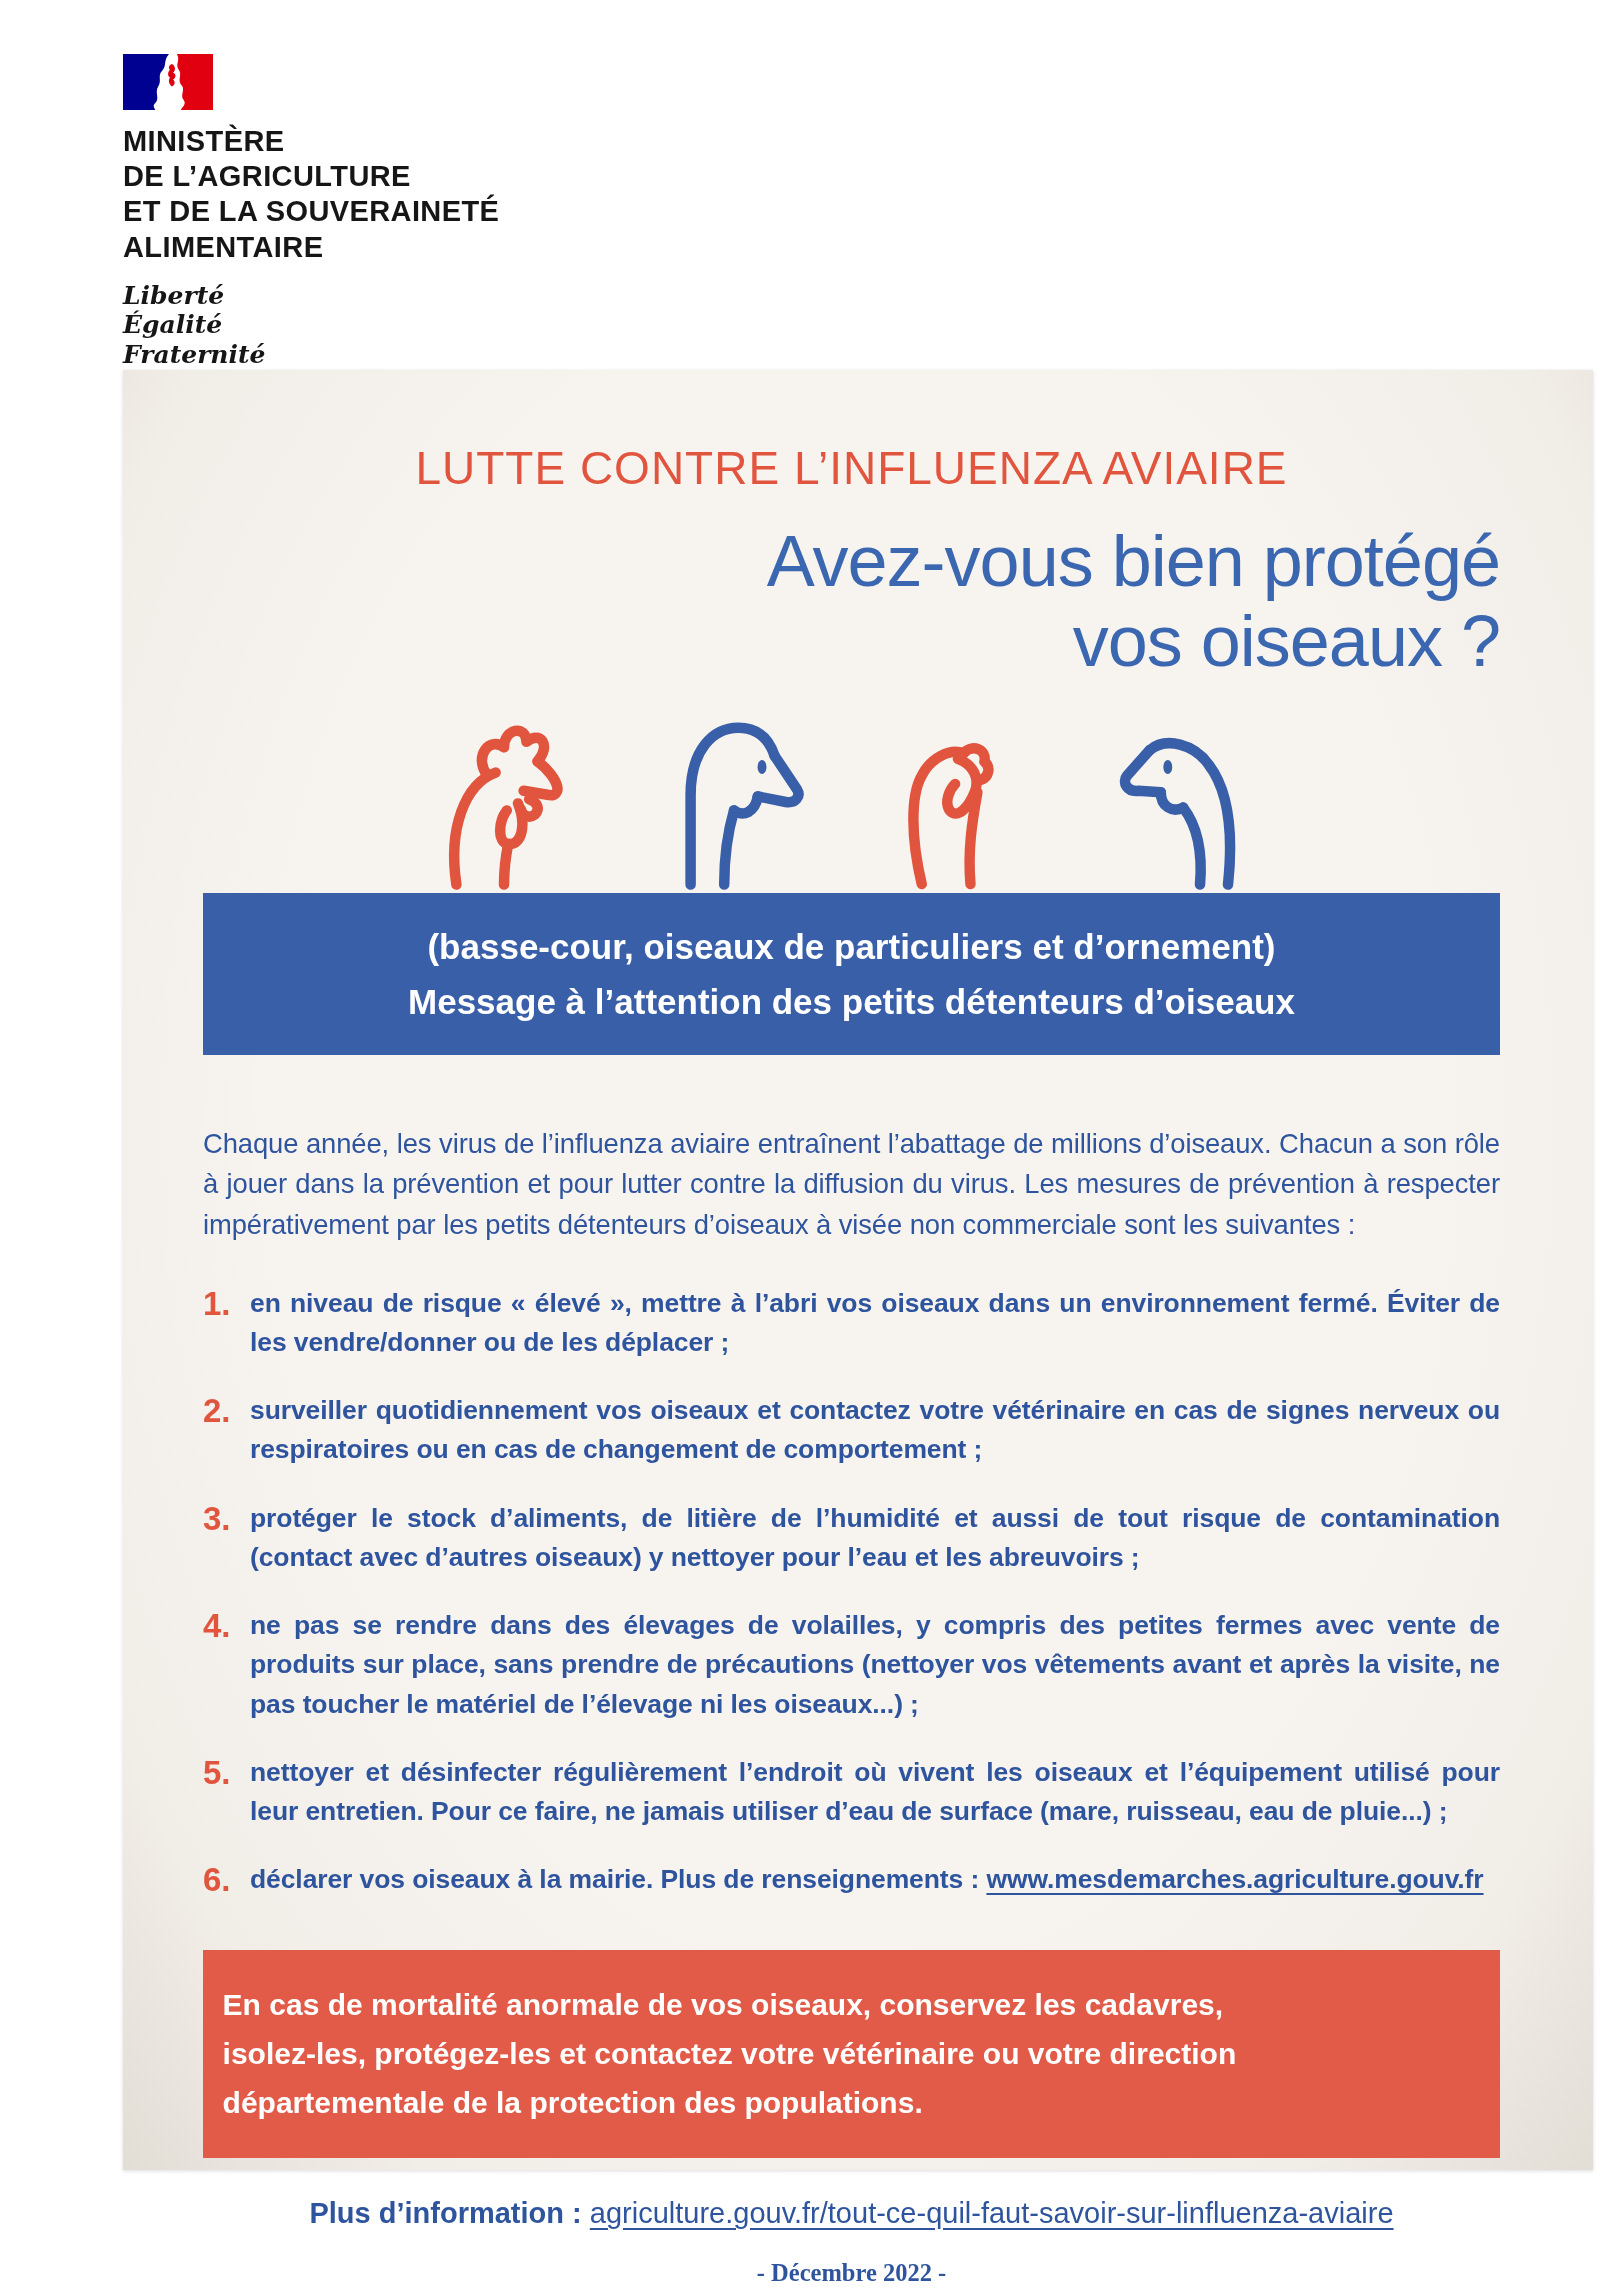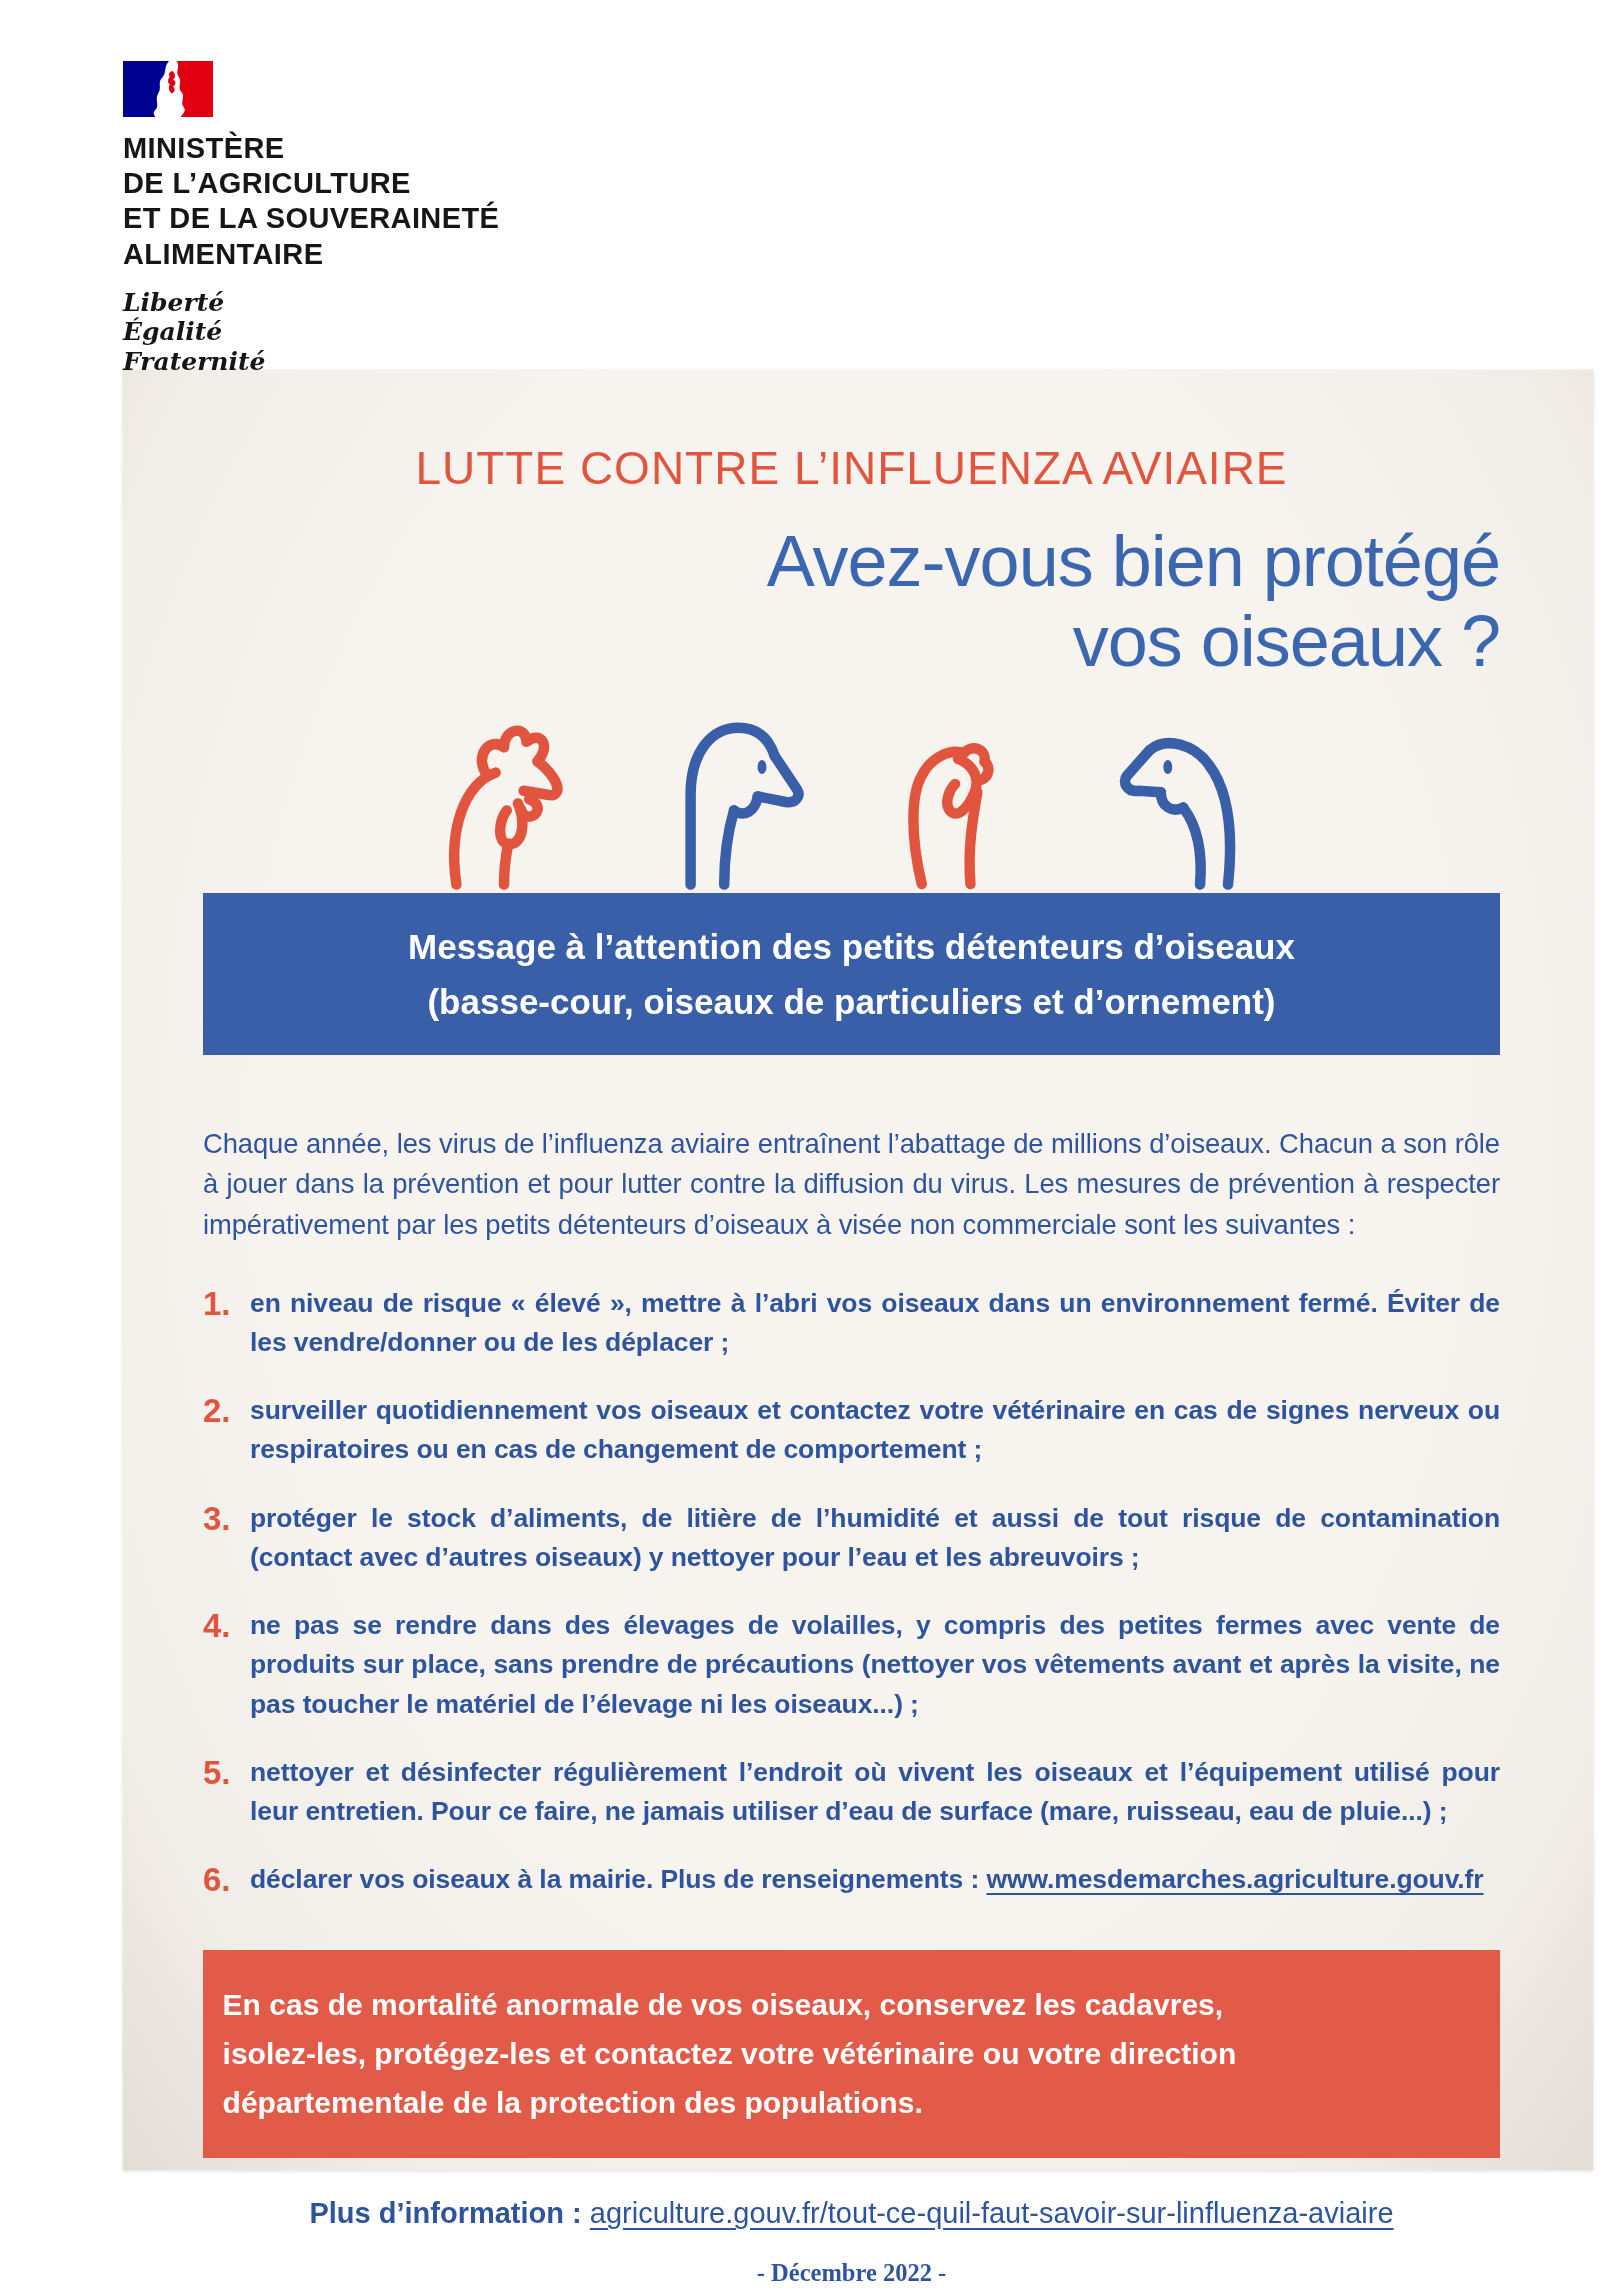--- a/index.html
+++ b/index.html
@@ -2,21 +2,21 @@
 <html><head>
 <meta charset="utf-8">
 <style>
   html,body { margin:0; padding:0; background:#ffffff; }
   .page {
     position:relative; width:1620px; height:2293px; background:#ffffff;
     font-family:"Liberation Sans", sans-serif; overflow:hidden;
   }
 
   
-  .gov-header { position:absolute; left:123px; top:61px; }
+  .gov-header { position:absolute; left:123px; top:54px; }
   .flag-logo { display:block; }
   .ministry-name { margin-top:13.7px; font-size:29px; font-weight:800; color:#161616;
                    line-height:1.22; letter-spacing:0.4px; }
   .ministry-name span { display:block; }
   .motto { margin-top:15.7px; font-family:"DejaVu Serif", serif; font-style:italic;
            font-weight:700; font-size:25px; color:#161616; line-height:1.18; }
   .motto span { display:block; }
 
   
   .card {
@@ -139,22 +139,22 @@
         <svg class="bird blue" width="182" height="182" viewBox="0 0 130 130" fill="none" stroke="currentColor" stroke-width="7.5" stroke-linecap="round" stroke-linejoin="round" aria-hidden="true">
           <path d="M100,124 C104,86 100,56 86,38 C76,24 56,18 44,28"></path>
           <path d="M44,28 L28,46 C24,51 28,58 36,57 L52,58"></path>
           <path d="M52,58 C52,68 60,73 68,69"></path>
           <path d="M68,69 C78,82 82,100 80,124"></path>
           <ellipse cx="57" cy="40" rx="3.2" ry="5" fill="currentColor" stroke="none"></ellipse>
         </svg>
       </div>
 
       <div class="audience-banner">
+        <span>(basse-cour, oiseaux de particuliers et d’ornement)</span>
         <span>Message à l’attention des petits détenteurs d’oiseaux</span>
-        <span>(basse-cour, oiseaux de particuliers et d’ornement)</span>
       </div>
 
       <p class="intro">Chaque année, les virus de l’influenza aviaire entraînent l’abattage de millions d’oiseaux. Chacun a son rôle à jouer dans la prévention et pour lutter contre la diffusion du virus. Les mesures de prévention à respecter impérativement par les petits détenteurs d’oiseaux à visée non commerciale sont les suivantes :</p>
 
       <div class="measures">
 
         <div class="item">
           <span class="item-num">1.</span>
           <p class="item-text">en niveau de risque « élevé », mettre à l’abri vos oiseaux dans un environnement fermé. Éviter de les vendre/donner ou de les déplacer ;</p>
         </div>

